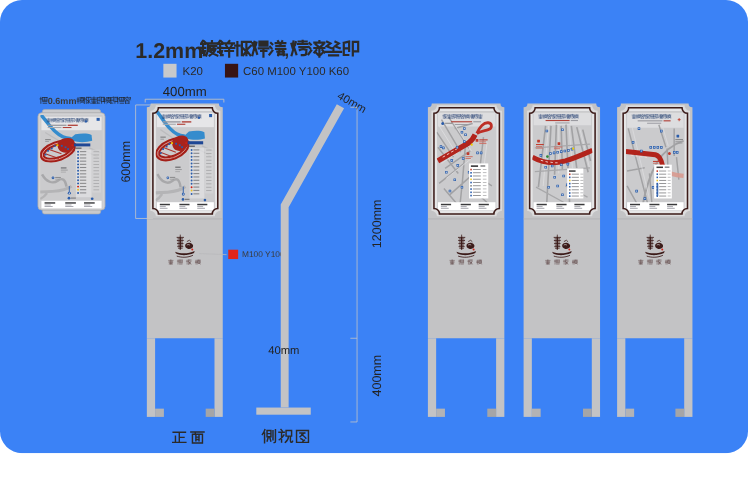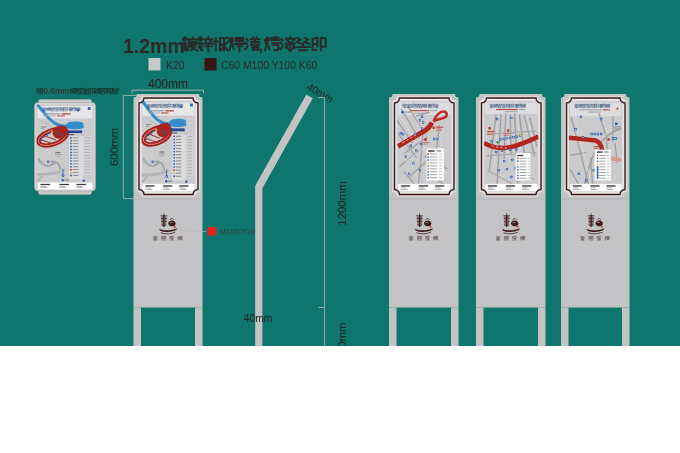--- a/index.html
+++ b/index.html
@@ -1,15 +1,15 @@
 <!DOCTYPE html>
 <html><head><meta charset="utf-8">
 <style>
 html,body{margin:0;padding:0;background:#fff;}
-#canvas{position:relative;width:680px;height:346px;background:#0f766e;overflow:hidden;font-family:"Liberation Sans",sans-serif;}
+#canvas{position:relative;width:680px;height:412px;background:#3b82f6;overflow:hidden;font-family:"Liberation Sans",sans-serif;border-radius:20px;}
 svg{position:absolute;left:0;top:0;}
 </style></head><body>
 <div id="canvas">
 <svg width="680" height="453" viewBox="0 0 680 453">
 <defs>
 <path id="gA" fill="none" stroke-linecap="square" d="M1.4,1.2 V8.8 M0.2,3.2 H2.6 M0.2,5.9 H2.6 M4,1 H9.6 M6.8,1 V2.9 M4.4,2.9 H9.2 M4.4,2.9 V5.2 M9.2,2.9 V5.2 M4.4,5.2 H9.2 M4,7 H9.6 M4.6,8.9 L6.3,7.2 M9.4,8.9 L7.7,7.2"></path>
 <path id="gB" fill="none" stroke-linecap="square" d="M1.5,1 V9 M0.2,3.1 H2.8 M4.2,0.8 V8.8 M4.2,0.8 H9.6 M6.9,0.9 V8.8 M4.2,4.1 L5.9,5.7 M9.6,3.2 L7.5,5.3 M5,8.8 L6.9,6.4 M9.2,8.8 L7.3,6.3"></path>
 <path id="gC" fill="none" stroke-linecap="square" d="M1.2,1.5 L2,2.3 M0.7,3.8 L1.5,4.6 M0.3,8.4 L2.1,6.1 M4,1.6 H9.8 M5.4,0.4 L6.1,1.6 M7.9,0.4 L7.3,1.6 M4.4,3.4 H9.4 M6.9,1.6 V3.4 M4.2,5.1 H9.8 M5,6.7 H9 M6.4,5.1 L5.5,8.8 M8.2,5.2 L8.8,8.8 M5.5,8.3 L9.1,8.3"></path>
 <path id="gD" fill="none" stroke-linecap="square" d="M1.5,0.6 L1.2,2.8 M0.3,2 L1,4.4 M2.9,1 L2.4,2.7 M1.8,3.9 L0.4,8.8 M1.8,3.9 L3.2,8.2 M4.6,0.6 H9.4 M7,0.2 V2.1 M4.2,2.1 H9.8 M5,4 H9.6 M5.3,5.7 C6.6,5.1 8,5.1 9.2,5.7 M9.2,5.7 V7.5 M9.2,7.5 Q9.2,8.8 7.7,8.8 H6.5"></path>
 <path id="gE" fill="none" stroke-linecap="square" d="M1,1.4 C2.2,1.1 3.2,0.9 4.2,0.6 M1,1.4 V8.7 M1,4.7 H4 M4.2,0.6 V6.2 M1,8.7 H3.7 M6.4,0.8 V8.9 M6.4,0.8 H9.6 M9.6,0.8 V6.5 M6.4,6.5 H9.6"></path>

